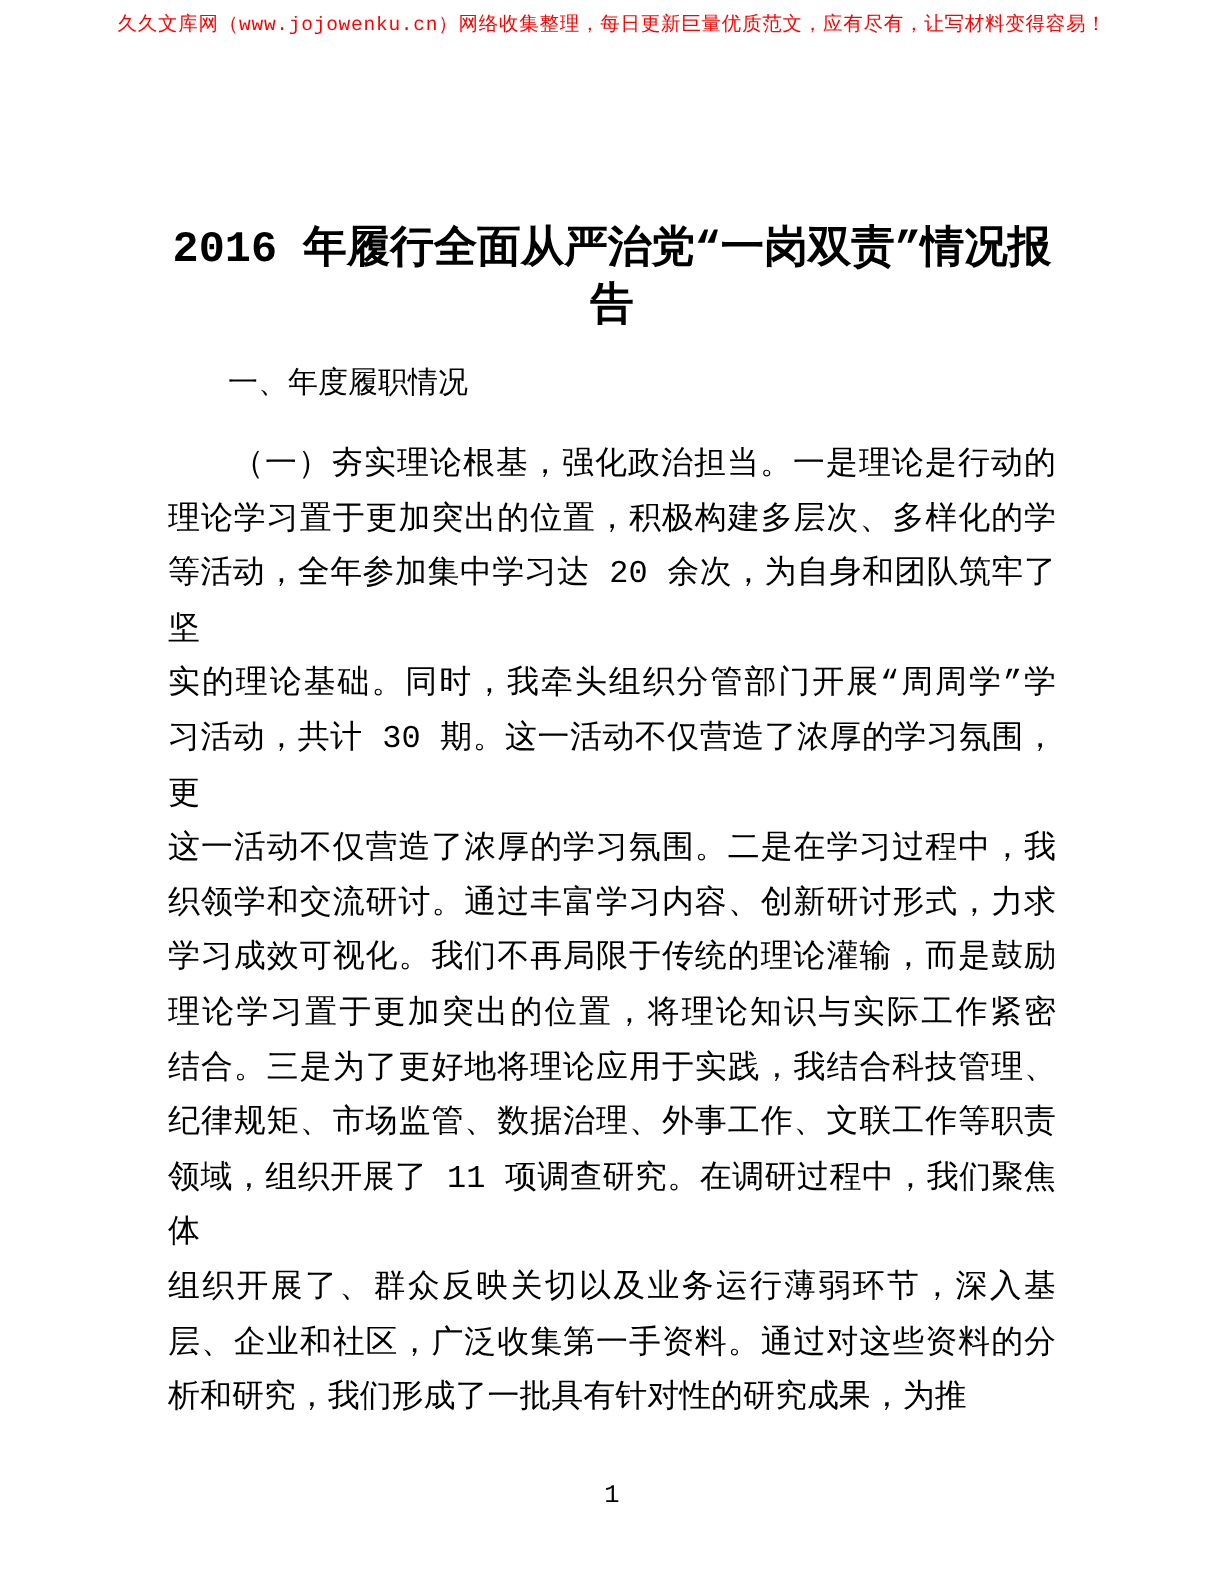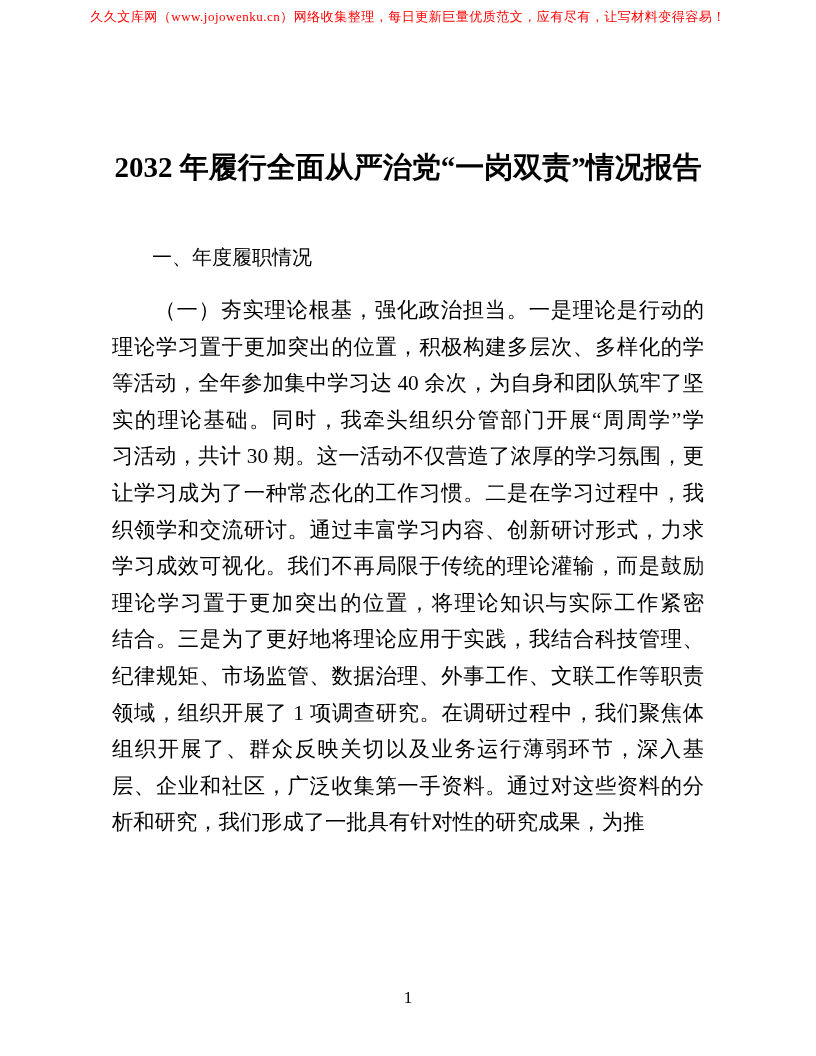--- a/index.html
+++ b/index.html
@@ -6,21 +6,21 @@
     margin: 0;
     padding: 0;
     background: #ffffff;
   }
   .page {
     position: relative;
     width: 816px;
     height: 1056px;
     background: #ffffff;
     overflow: hidden;
-    font-family: Liberation Serif, serif;
+    font-family: Liberation Mono, monospace;
     color: #000000;
   }
   .doc-header {
     position: absolute;
     top: 8px;
     left: 0;
     width: 816px;
     text-align: center;
     font-size: 13px;
     line-height: 18px;
@@ -80,36 +80,36 @@
     line-height: 24px;
     color: #000000;
   }
 </style>
 </head>
 <body>
 
 <div class="page">
   <div class="doc-header">久久文库网（www.jojowenku.cn）网络收集整理，每日更新巨量优质范文，应有尽有，让写材料变得容易！</div>
 
-  <h1 class="doc-title">2032 年履行全面从严治党“一岗双责”情况报告</h1>
+  <h1 class="doc-title">2016 年履行全面从严治党“一岗双责”情况报告</h1>
 
   <div class="section-heading">一、年度履职情况</div>
 
   <div class="body-paragraph">
       <div class="line">（一）夯实理论根基，强化政治担当。一是理论是行动的</div>
       <div class="line">理论学习置于更加突出的位置，积极构建多层次、多样化的学</div>
-      <div class="line">等活动，全年参加集中学习达 40 余次，为自身和团队筑牢了坚</div>
+      <div class="line">等活动，全年参加集中学习达 20 余次，为自身和团队筑牢了坚</div>
       <div class="line">实的理论基础。同时，我牵头组织分管部门开展“周周学”学</div>
       <div class="line">习活动，共计 30 期。这一活动不仅营造了浓厚的学习氛围，更</div>
-      <div class="line">让学习成为了一种常态化的工作习惯。二是在学习过程中，我</div>
+      <div class="line">这一活动不仅营造了浓厚的学习氛围。二是在学习过程中，我</div>
       <div class="line">织领学和交流研讨。通过丰富学习内容、创新研讨形式，力求</div>
       <div class="line">学习成效可视化。我们不再局限于传统的理论灌输，而是鼓励</div>
       <div class="line">理论学习置于更加突出的位置，将理论知识与实际工作紧密</div>
       <div class="line">结合。三是为了更好地将理论应用于实践，我结合科技管理、</div>
       <div class="line">纪律规矩、市场监管、数据治理、外事工作、文联工作等职责</div>
-      <div class="line">领域，组织开展了 1 项调查研究。在调研过程中，我们聚焦体</div>
+      <div class="line">领域，组织开展了 11 项调查研究。在调研过程中，我们聚焦体</div>
       <div class="line">组织开展了、群众反映关切以及业务运行薄弱环节，深入基</div>
       <div class="line">层、企业和社区，广泛收集第一手资料。通过对这些资料的分</div>
       <div class="line">析和研究，我们形成了一批具有针对性的研究成果，为推</div>
     </div>
 
   <div class="page-number">1</div>
 </div>
 
 </body></html>

